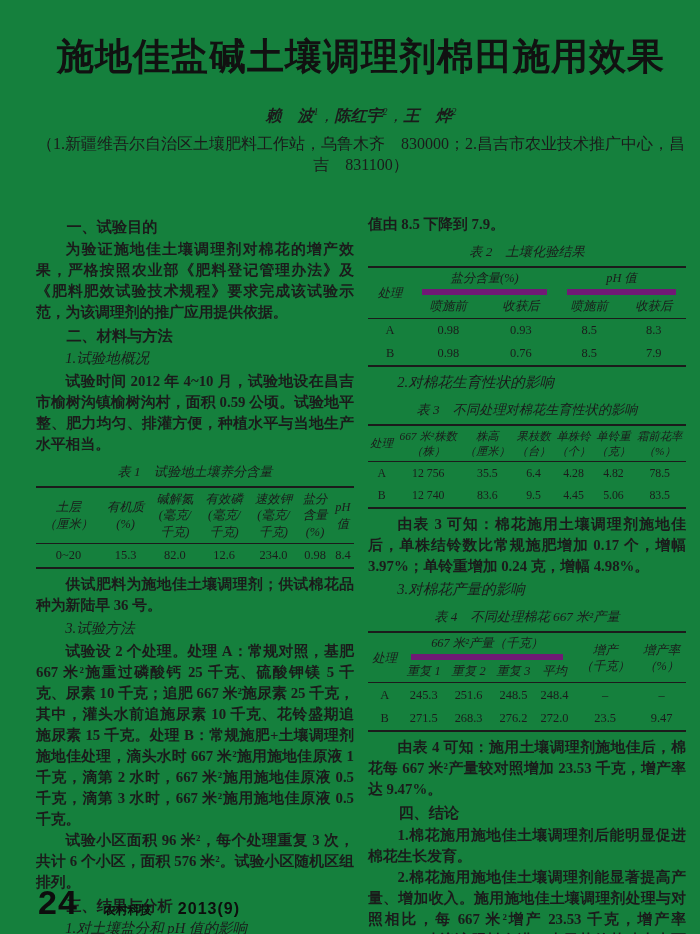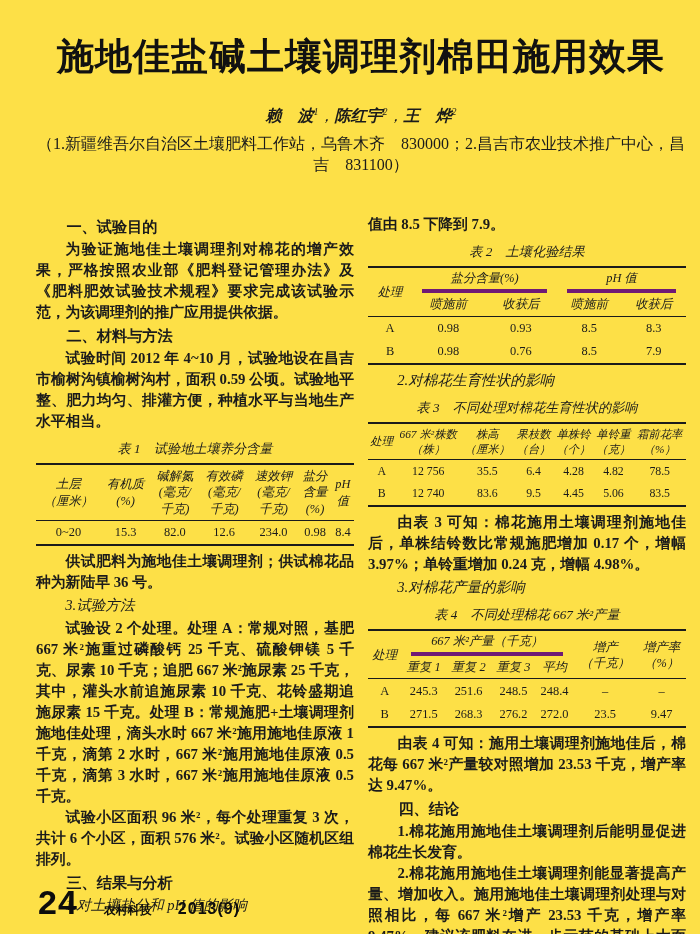--- a/index.html
+++ b/index.html
@@ -1,20 +1,20 @@
 <!DOCTYPE html>
 <html><head>
 <meta charset="utf-8">
 <style>
   html,body{margin:0;padding:0;background:#ffffff;}
   .page{
     position:relative;
     width:700px;height:934px;
     box-sizing:border-box;
-    background:#fde047;
+    background:#15803d;
     color:#1b1b1b;
     padding:28px 14px 0 36px;
     font-family:"Liberation Serif","DejaVu Serif",serif;
     overflow:hidden;
   }
   .title{
     font-family:"Liberation Sans","DejaVu Sans",sans-serif;
     font-weight:900;
     font-size:37px;
     letter-spacing:1px;
@@ -86,21 +86,21 @@
     padding:3px 1px;
     border-bottom:1px solid #1b1b1b;
     vertical-align:middle;
   }
   table.doc-table td{
     padding:3.5px 1px;
     vertical-align:middle;
   }
   table.doc-table th.grp{border-bottom:none;padding:0;}
   table.doc-table th.grp .grp-inner{
-    border-bottom:4px solid #701a75;
+    border-bottom:6px solid #701a75;
     padding:2px 0 3px 0;
     margin:0 10px;
   }
   table.t3 {font-size:11.8px;}
   table.t3 th{font-size:11.4px;}
   .footer{
     position:absolute;
     left:38px;bottom:12px;
     display:flex;
     align-items:baseline;
@@ -126,20 +126,21 @@
 
   <div class="affiliation">（1.新疆维吾尔自治区土壤肥料工作站，乌鲁木齐　830000；2.昌吉市农业技术推广中心，昌吉　831100）</div>
 
   <div class="columns">
 
     <div class="col">
       <div class="sec-head">一、试验目的</div>
       <p>为验证施地佳土壤调理剂对棉花的增产效果，严格按照农业部《肥料登记管理办法》及《肥料肥效试验技术规程》要求完成该试验示范，为该调理剂的推广应用提供依据。</p>
 
       <div class="sec-head">二、材料与方法</div>
+      <div class="sub-head">1.试验地概况</div>
       <p>试验时间 2012 年 4~10 月，试验地设在昌吉市榆树沟镇榆树沟村，面积 0.59 公顷。试验地平整、肥力均匀、排灌方便，种植水平与当地生产水平相当。</p>
 
       <div class="tbl-caption">表 1　试验地土壤养分含量</div>
       <table class="doc-table">
         <thead>
           <tr>
             <th>土层
 （厘米）</th>
             <th>有机质
 (%)</th>

